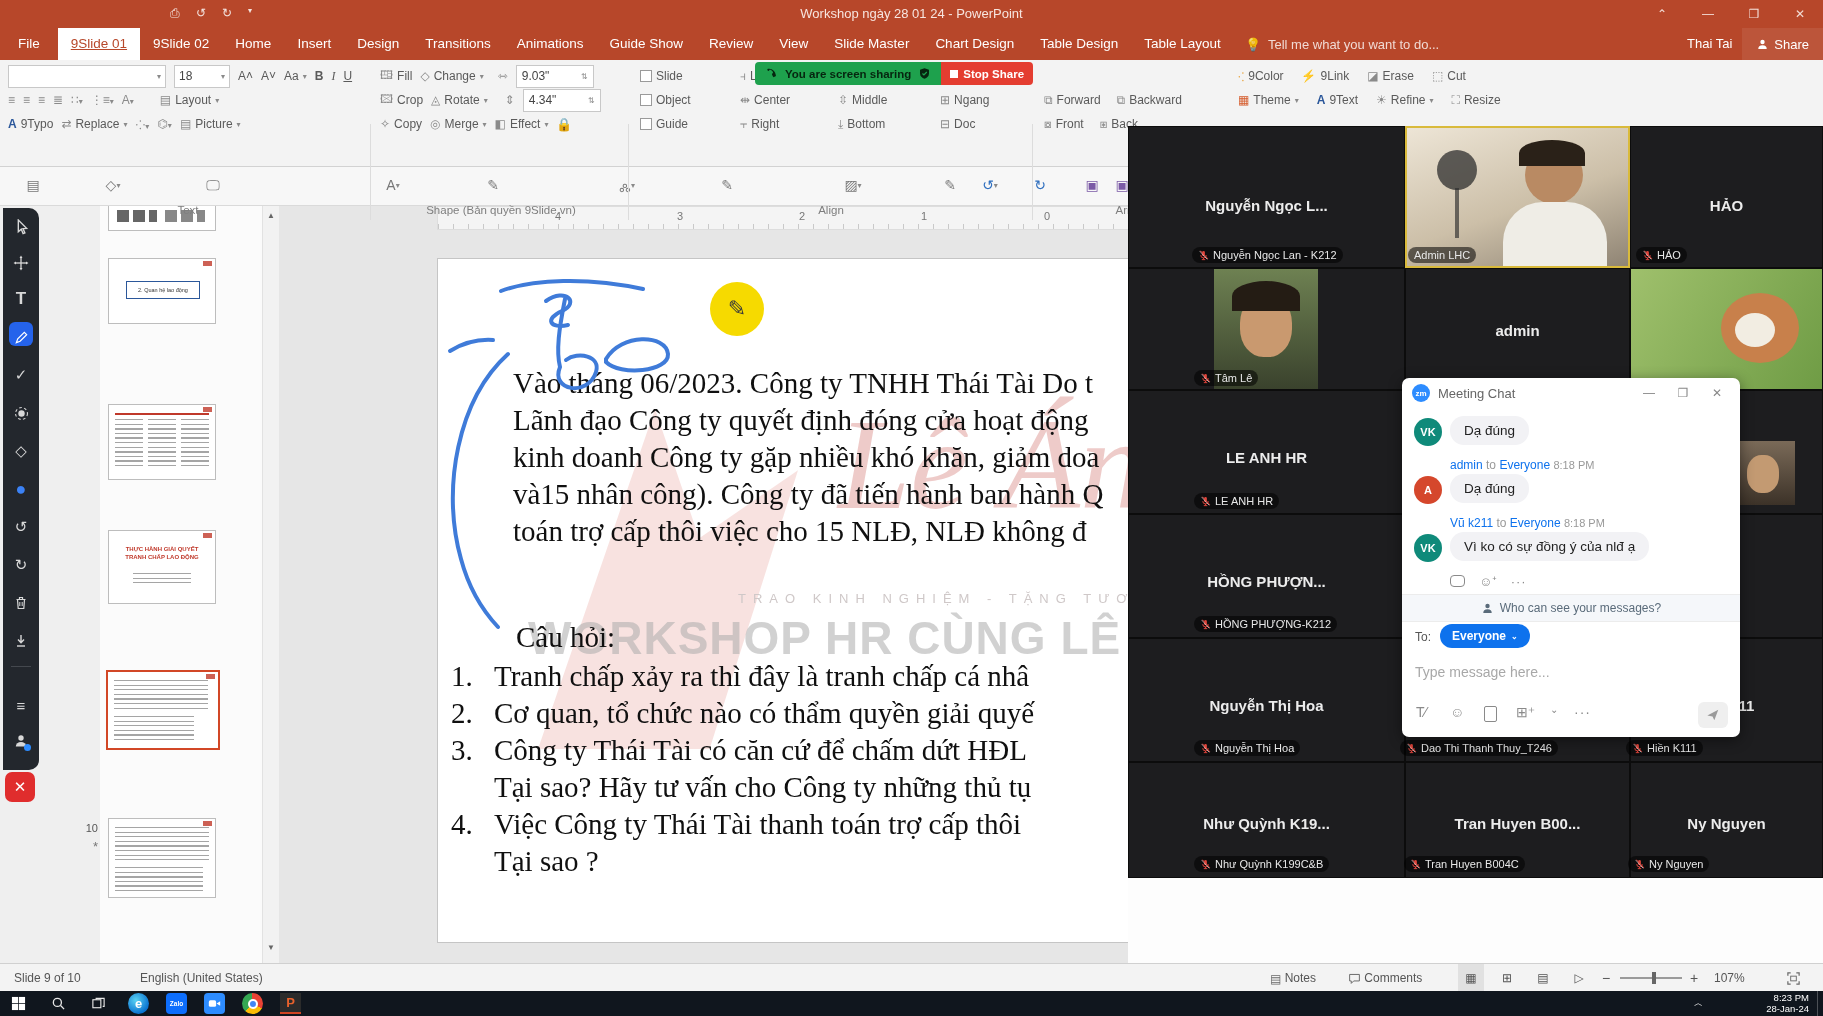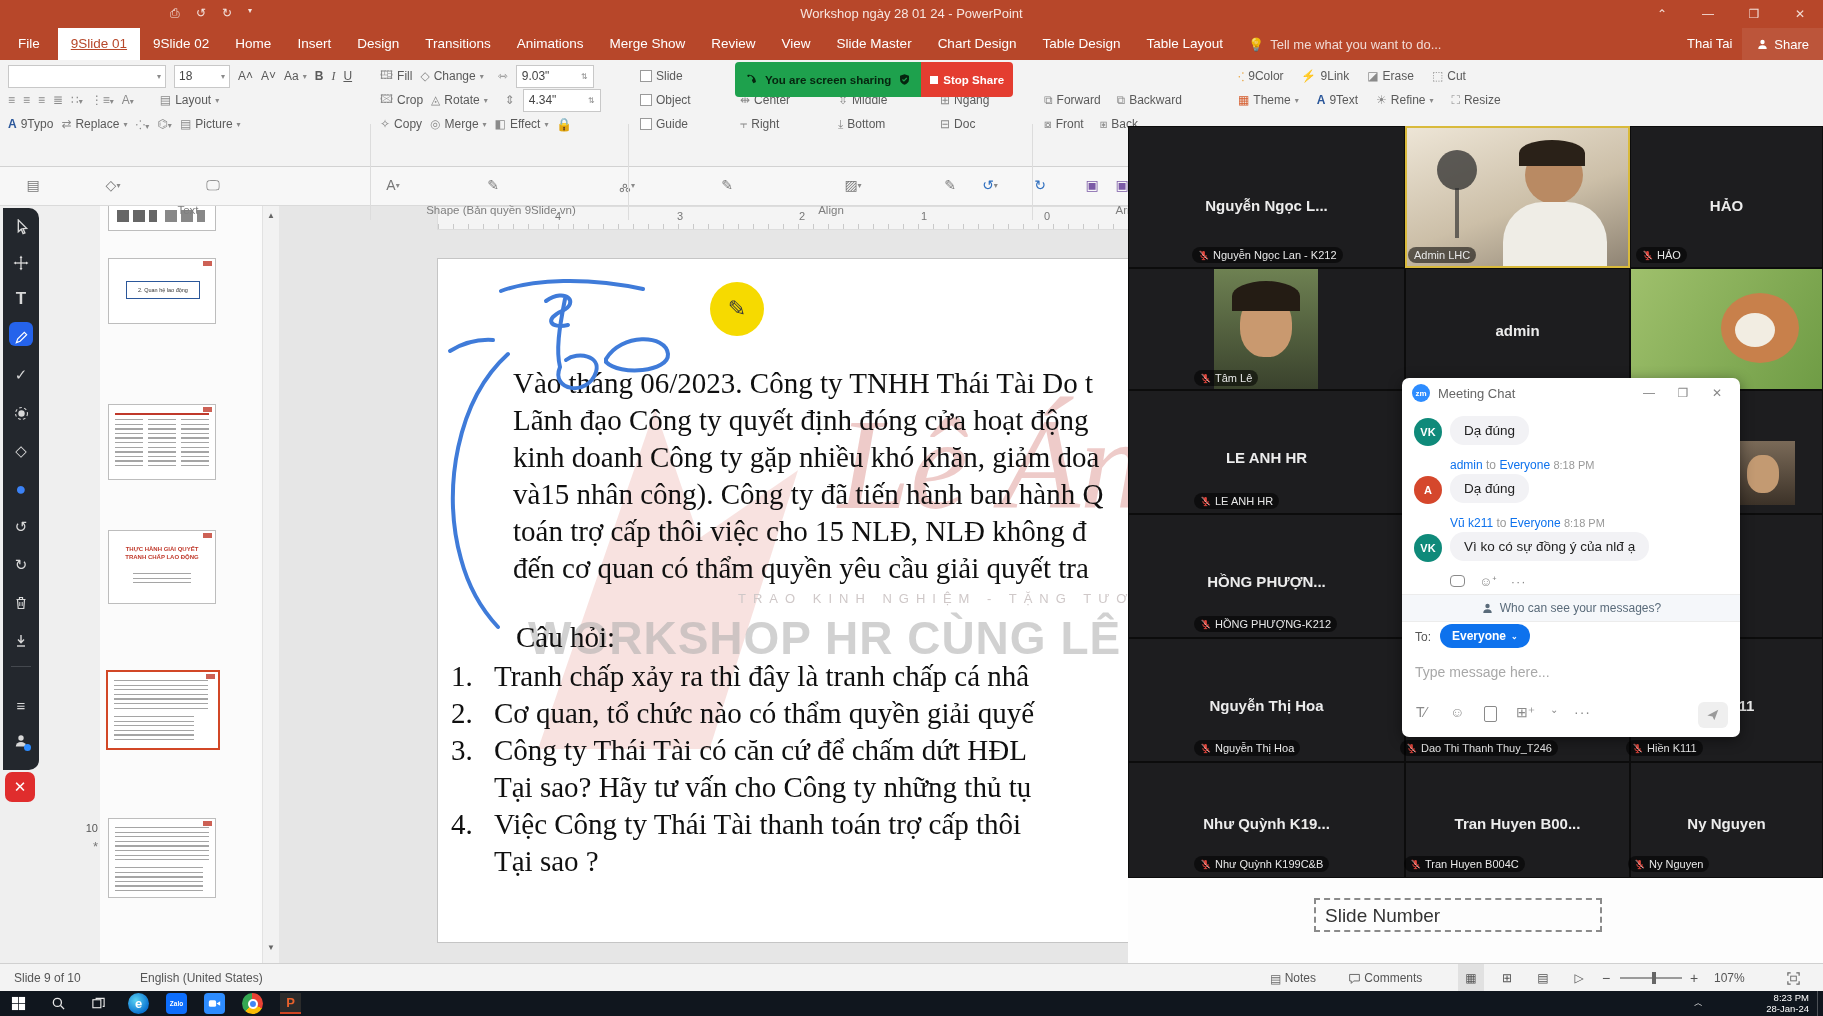--- a/index.html
+++ b/index.html
@@ -28,21 +28,21 @@
   .chev{color:#8A8A8A;font-size:8px;}
   .rdivider{position:absolute;top:64px;width:1px;height:96px;background:#DCDCDC;}
   .glabel{position:absolute;top:144px;height:18px;font-size:11.5px;color:#7E7E7E;text-align:center;}
   .combo{background:#fff;border:1px solid #C8C8C8;height:21px;display:flex;align-items:center;justify-content:space-between;
     font-size:12px;color:#444;padding:0 4px;}
   .spin{background:#fff;border:1px solid #C8C8C8;height:21px;width:66px;display:flex;align-items:center;
     font-size:12px;color:#444;padding:0 5px;justify-content:space-between;}
   .cbx{width:10px;height:10px;border:1px solid #9A9A9A;background:#fff;display:inline-block;}
   .lock{color:#E8A33D;font-size:13px;}
   
-  #share-banner{left:735px;top:62px;height:35px;display:flex;z-index:40;}
+  #share-banner{left:755px;top:62px;height:23px;display:flex;z-index:40;}
   #share-banner-green{display:flex;align-items:center;gap:7px;background:#1EA14D;color:#06250F;
     font-size:11.5px;font-weight:bold;padding:0 10px;border-radius:4px 0 0 4px;}
   #stop-share{display:flex;align-items:center;gap:5px;background:#E43D30;color:#fff;font-size:11.5px;
     font-weight:bold;padding:0 9px;border-radius:0 4px 4px 0;}
   .stopsq{width:8px;height:8px;background:#fff;display:inline-block;}
   
   #qatrow{left:0;top:166px;width:1823px;height:39px;background:#F7F7F7;border-bottom:1px solid #DADADA;z-index:4;}
   .qic{position:absolute;top:6px;width:28px;height:26px;display:flex;align-items:center;justify-content:center;
     color:#777;font-size:14px;}
   #ruler{left:437px;top:206px;width:691px;height:22px;background:#F4F4F4;border:1px solid #DDD;z-index:4;
@@ -226,21 +226,21 @@
 
   <div class="abs" id="tabbar">
     <span class="tab filetab">File</span>
     <span class="tab active">9Slide 01</span>
     <span class="tab">9Slide 02</span>
     <span class="tab">Home</span>
     <span class="tab">Insert</span>
     <span class="tab">Design</span>
     <span class="tab">Transitions</span>
     <span class="tab">Animations</span>
-    <span class="tab">Merge Show</span>
+    <span class="tab">Guide Show</span>
     <span class="tab">Review</span>
     <span class="tab">View</span>
     <span class="tab">Slide Master</span>
     <span class="tab">Chart Design</span>
     <span class="tab">Table Design</span>
     <span class="tab">Table Layout</span>
     <span id="tellme">
       <span>💡</span>
       <span>Tell me what you want to do...</span>
     </span>
@@ -579,21 +579,20 @@
     <div class="abs" id="wm-script">Lê Án</div>
     <div class="abs" id="wm-tagline">TRAO KINH NGHIỆM - TẶNG TƯƠNG LAI</div>
     <div class="abs" id="wm-big">WORKSHOP HR CÙNG LÊ ÁNH</div>
 
     <div class="abs" style="left:75px;top:106px;">
       <div class="slideline">Vào tháng 06/2023. Công ty TNHH Thái Tài Do t</div>
       <div class="slideline">Lãnh đạo Công ty quyết định đóng cửa hoạt động</div>
       <div class="slideline">kinh doanh Công ty gặp nhiều khó khăn, giảm doa</div>
       <div class="slideline">và15 nhân công). Công ty đã tiến hành ban hành Q</div>
       <div class="slideline">toán trợ cấp thôi việc cho 15 NLĐ, NLĐ không đ</div>
-      <div class="slideline">đến cơ quan có thẩm quyền yêu cầu giải quyết tra</div>
     </div>
     <div class="abs slideline" style="left:78px;top:360px;">Câu hỏi:</div>
     <div class="abs" id="qlist" style="left:13px;top:399px;">
       <div class="qrow">
           <span class="qnum">1.</span>
           <span class="slideline">Tranh chấp xảy ra thì đây là tranh chấp cá nhâ</span>
         </div>
       <div class="qrow">
           <span class="qnum">2.</span>
           <span class="slideline">Cơ quan, tổ chức nào có thẩm quyền giải quyế</span>
@@ -860,21 +859,20 @@
     <span class="ctool" style="left:148px;font-size:10px;">⌄</span>
     <span class="ctool" style="left:172px;letter-spacing:1px;">···</span>
     <span id="send-btn">
       <svg width="14" height="14">
           <use href="#plane"></use>
         </svg>
     </span>
   </div>
 
   <div class="abs" id="whitebelow"></div>
-  <div class="abs" id="slide-number-box">Slide Number</div>
 
   <div class="abs" id="statusbar">
     <span class="sb" style="left:14px;">Slide 9 of 10</span>
     <span class="sb" style="left:140px;">English (United States)</span>
     <span class="sb" style="left:1270px;"><span class="sbic" style="color:#6A6A6A;">▤</span> <span>Notes</span></span>
     <span class="sb" style="left:1348px;"><svg class="sbic" width="13" height="13" style="display:inline-block">
           <use href="#bubble"></use>
         </svg> <span>Comments</span></span>
     <span class="sb" style="left:1458px;background:#E1E1E1;width:26px;text-align:center;">▦</span>
     <span class="sb" style="left:1494px;width:26px;text-align:center;">⊞</span>

